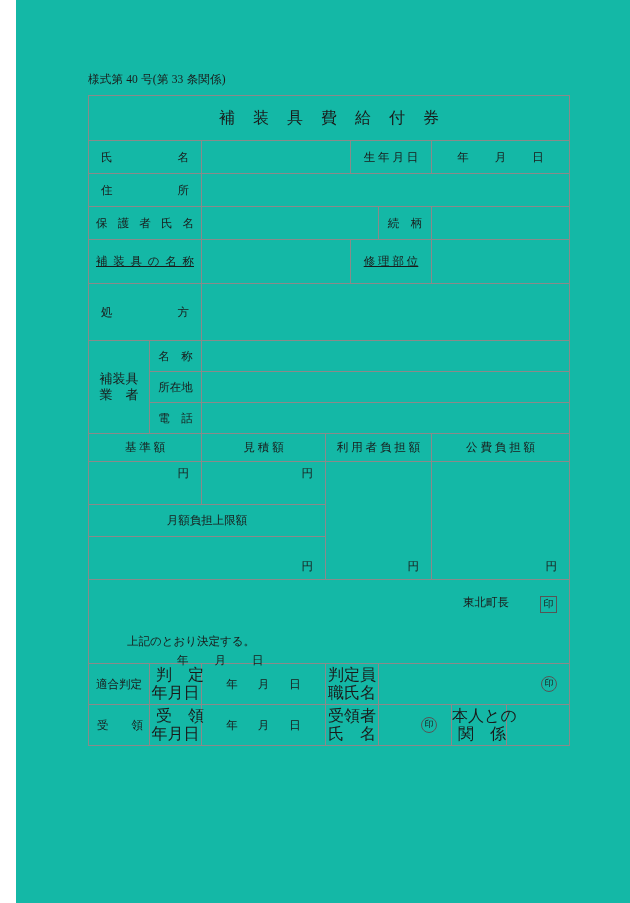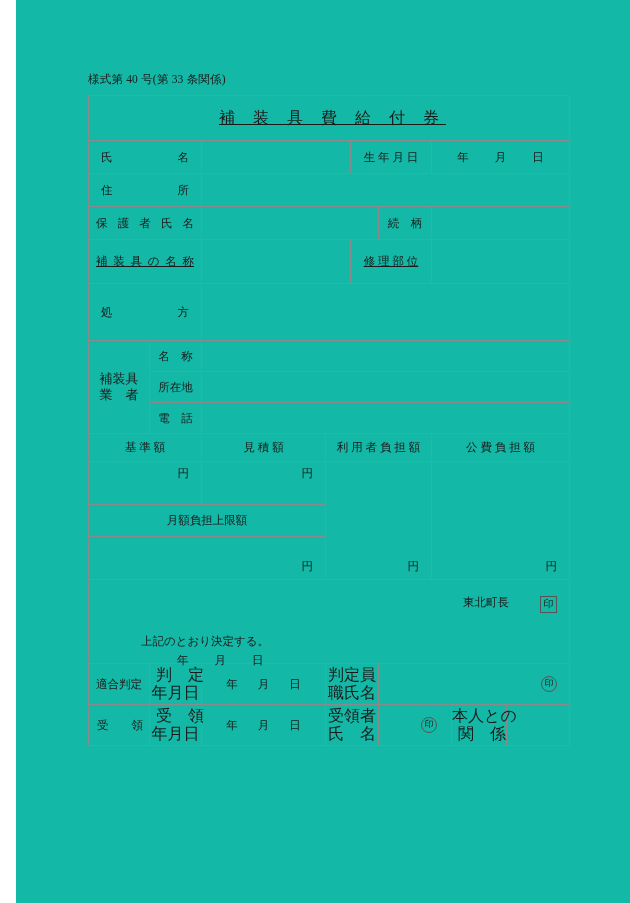--- a/index.html
+++ b/index.html
@@ -61,21 +61,21 @@
   }
   .spread-sm {
     display: block;
     text-align: justify;
     text-align-last: justify;
     padding: 0 7px;
     white-space: nowrap;
   }
 
   
-  .title-cell { height: 44px; text-decoration: underline; }
+  .title-cell { height: 44px; }
   .title-text {
     display: block;
     text-align: center;
     font-size: 16px;
     letter-spacing: 7px;
     padding-left: 7px;
   }
 
   
   .h-std  { height: 33px; }
@@ -117,21 +117,20 @@
   .decide-inner {
     position: relative;
     height: 100%;
     width: 100%;
   }
   .decide-line1 {
     position: absolute;
     left: 38px;
     top: 12px;
     white-space: nowrap;
-    margin-left: 14px;
   }
   .decide-line2 {
     position: absolute;
     left: 88px;
     top: 31px;
     white-space: nowrap;
   }
   .decide-line2 .y { margin-right: 26px; }
   .decide-line2 .m { margin-right: 26px; }
   .mayor {

